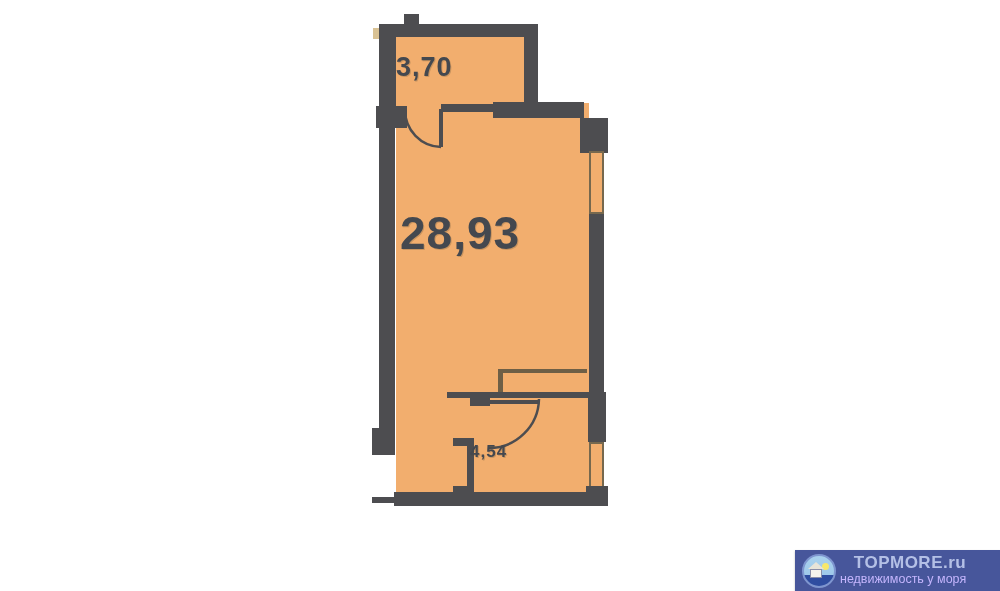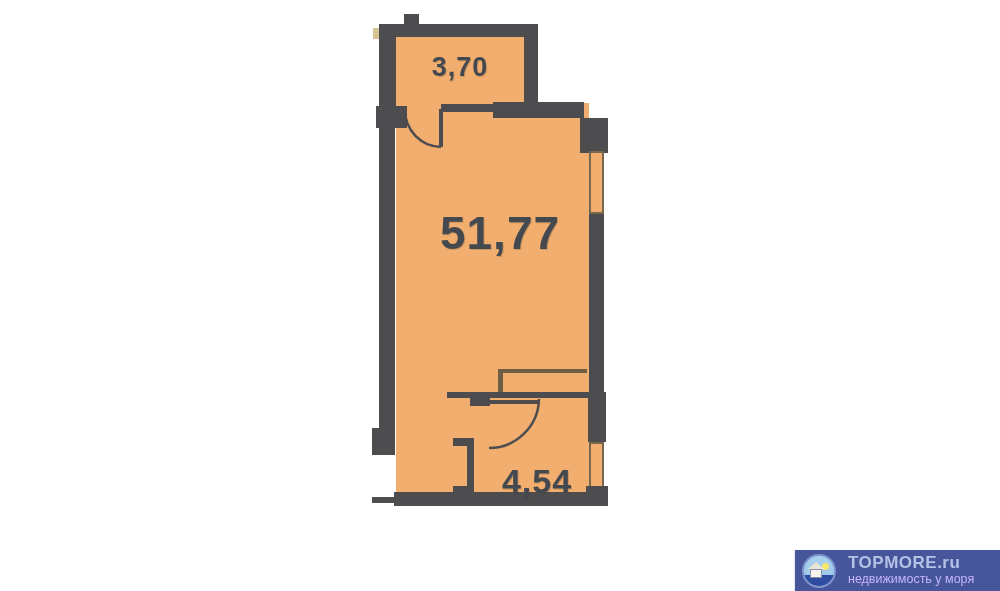--- a/index.html
+++ b/index.html
@@ -20,27 +20,27 @@
   .thin-line { background: #6E5F46; }
   .beige { background: #D9C294; }
   .window {
     background: #F2AE6E;
     border: 2px solid #76684E;
   }
   
   .area-label {
     color: #44484F;
     font-weight: bold;
-    text-align: center;
+    text-align: left;
     letter-spacing: 1px;
     text-shadow: 1px 1px 0 rgba(80,70,50,0.25);
   }
   #label-balcony { left: 396px; top: 52px; width: 128px; font-size: 27px; }
   #label-main    { left: 400px; top: 206px; width: 200px; font-size: 46px; }
-  #label-bath    { left: 470px; top: 462px; width: 134px; font-size: 34px; }
+  #label-bath    { left: 470px; top: 442px; width: 134px; font-size: 17px; }
   
   #plan-svg { left: 0; top: 0; width: 1000px; height: 591px; pointer-events: none; }
   #plan-svg path, #plan-svg line { stroke: #4D4D50; fill: none; }
   
   #watermark {
     left: 795px; top: 550px; width: 205px; height: 41px;
     background: #47569B;
     display: flex; align-items: center;
     box-shadow: 0 1px 2px rgba(0,0,0,0.25);
   }
@@ -55,21 +55,21 @@
   }
   .wm-sun { position: absolute; right: 5px; top: 7px; width: 7px; height: 7px; border-radius: 50%; background: #F7E86B; }
   .wm-house-body { position: absolute; left: 6px; top: 13px; width: 12px; height: 9px; background: #F5F3EC; border: 1px solid #8A8EA8; }
   .wm-house-roof {
     position: absolute; left: 4px; top: 6px;
     width: 0; height: 0;
     border-left: 8px solid transparent;
     border-right: 8px solid transparent;
     border-bottom: 7px solid #E8E4D8;
   }
-  #wm-text { margin-left: 12px; line-height: 1.1; }
+  #wm-text { margin-left: 4px; line-height: 1.1; text-align: right; }
   #wm-brand { color: #B4C0E6; font-weight: bold; font-size: 17px; letter-spacing: 0.5px; }
   #wm-tagline { color: #c4b5fd; font-size: 12.5px; }
 </style>
 </head>
 <body>
 
 <div id="screen">
 
   <div class="abs room-fill" style="left:396px; top:35px; width:128px; height:72px;"></div>
   <div class="abs room-fill" style="left:396px; top:103px; width:193px; height:394px;"></div>
@@ -107,21 +107,21 @@
   <div class="abs thin-line" style="left:498px; top:369px; width:5px; height:23px;"></div>
 
   <svg id="plan-svg" class="abs" viewBox="0 0 1000 591" xmlns="http://www.w3.org/2000/svg">
     <line x1="441" y1="109" x2="441" y2="147" stroke-width="4"></line>
     <path d="M 405 110 A 37 37 0 0 0 441 147" stroke-width="2.5"></path>
     <line x1="489" y1="402" x2="539" y2="402" stroke-width="4"></line>
     <path d="M 539 399 A 50 50 0 0 1 489 448" stroke-width="2.5"></path>
   </svg>
 
   <div id="label-balcony" class="abs area-label">3,70</div>
-  <div id="label-main" class="abs area-label">51,77</div>
+  <div id="label-main" class="abs area-label">28,93</div>
   <div id="label-bath" class="abs area-label">4,54</div>
 
   <div id="watermark" class="abs">
     <div id="wm-icon">
       <div class="wm-sun"></div>
       <div class="wm-house-roof"></div>
       <div class="wm-house-body"></div>
     </div>
     <div id="wm-text">
       <div id="wm-brand">TOPMORE.ru</div>

